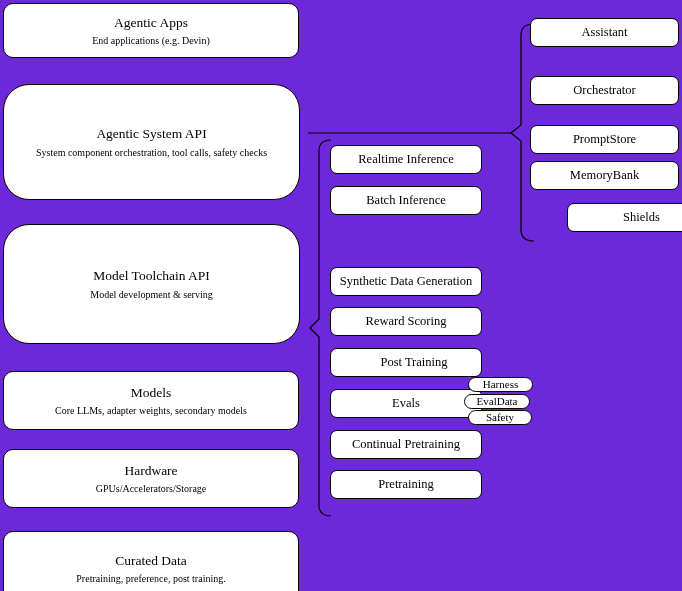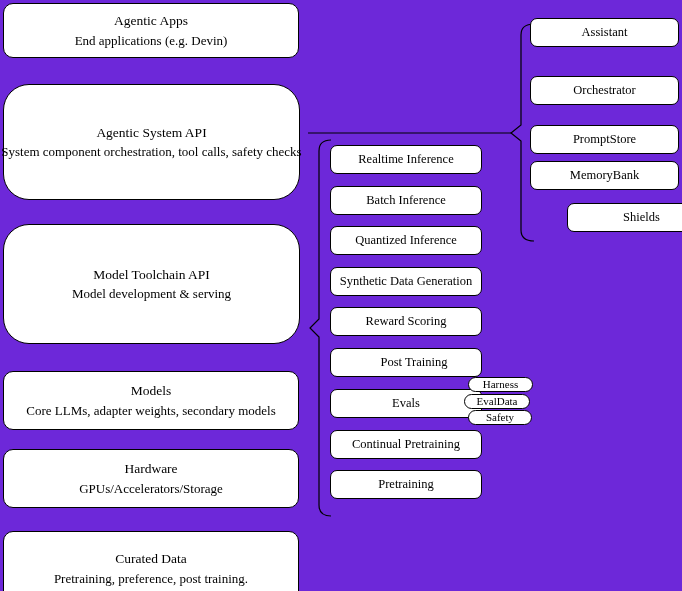--- a/index.html
+++ b/index.html
@@ -29,21 +29,21 @@
     z-index: 1;
   }
   .lbox { border-radius: 10px; }
   .lbox.big { border-radius: 26px; }
   .lbox .title {
     font-size: 13.5px;
     line-height: 1.15;
     color: #000000;
   }
   .lbox .sub {
-    font-size: 13px;
+    font-size: 10px;
     line-height: 1.1;
     margin-top: 5px;
     white-space: nowrap;
     color: #000000;
   }
   .sbox {
     border-radius: 7px;
     font-size: 12.5px;
     line-height: 1.1;
   }
@@ -112,23 +112,20 @@
     <div class="title">Curated Data</div>
     <div class="sub">Pretraining, preference, post training.</div>
   </div>
 
   <div class="node sbox" style="left:330px; top:145px; width:152px; height:29px;">
     <span>Realtime Inference</span>
   </div>
   <div class="node sbox" style="left:330px; top:186px; width:152px; height:29px;">
     <span>Batch Inference</span>
   </div>
-  <div class="node sbox" style="left:330px; top:226px; width:152px; height:29px;">
-    <span>Quantized Inference</span>
-  </div>
   <div class="node sbox" style="left:330px; top:267px; width:152px; height:29px;">
     <span>Synthetic Data Generation</span>
   </div>
   <div class="node sbox" style="left:330px; top:307px; width:152px; height:29px;">
     <span>Reward Scoring</span>
   </div>
   <div class="node sbox" style="left:330px; top:348px; width:152px; height:29px;padding-left:16px;">
     <span>Post Training</span>
   </div>
   <div class="node sbox" style="left:330px; top:389px; width:152px; height:29px;">

